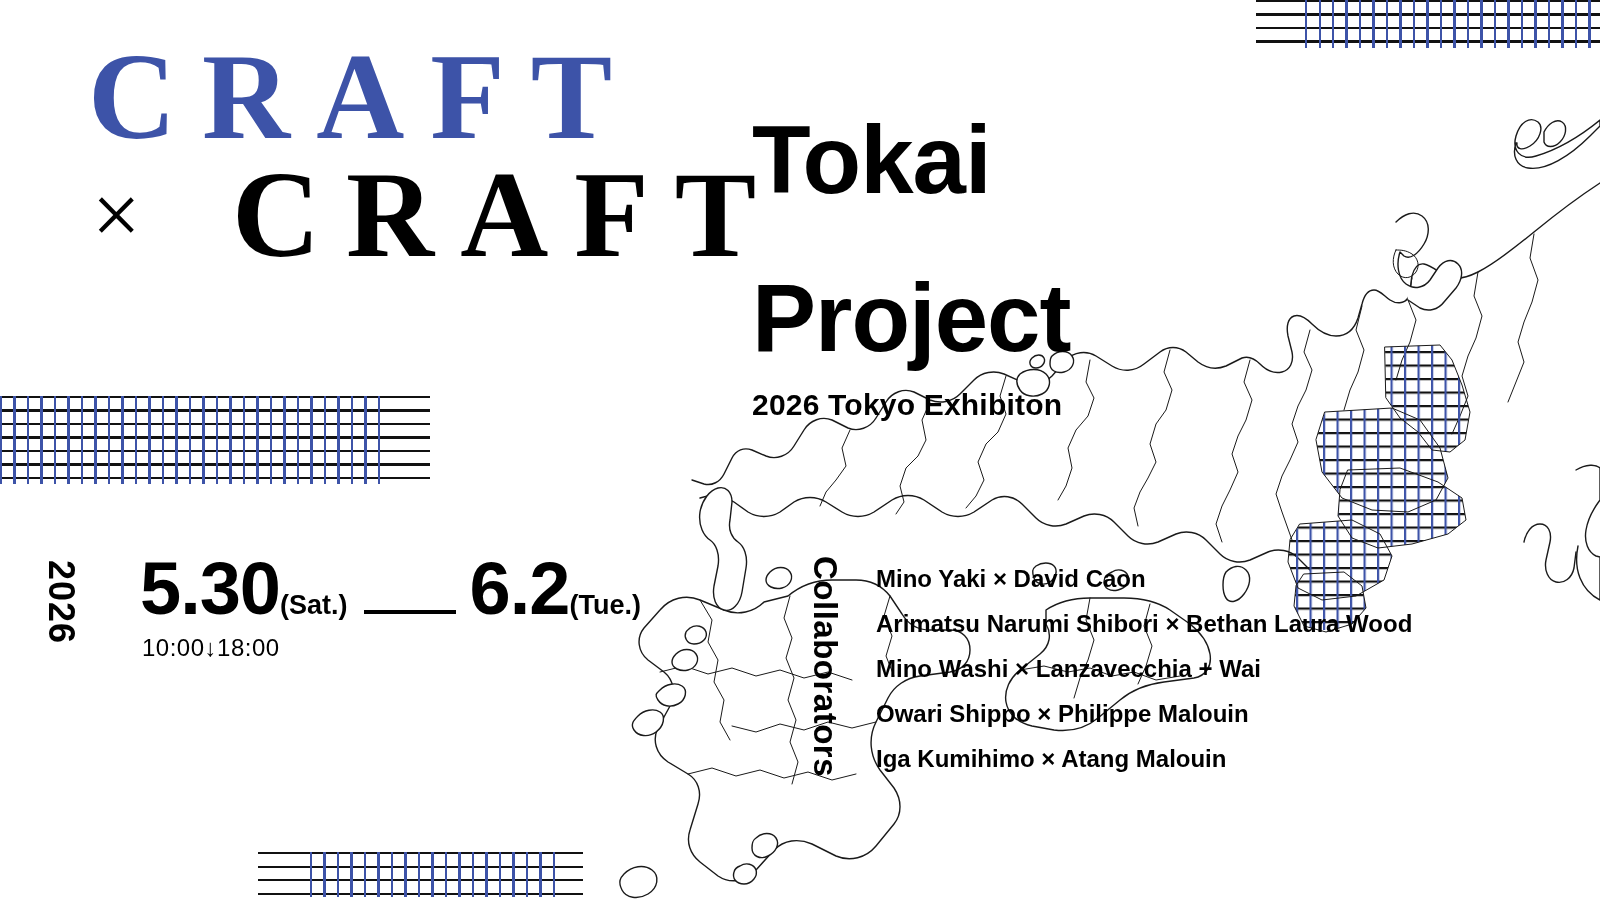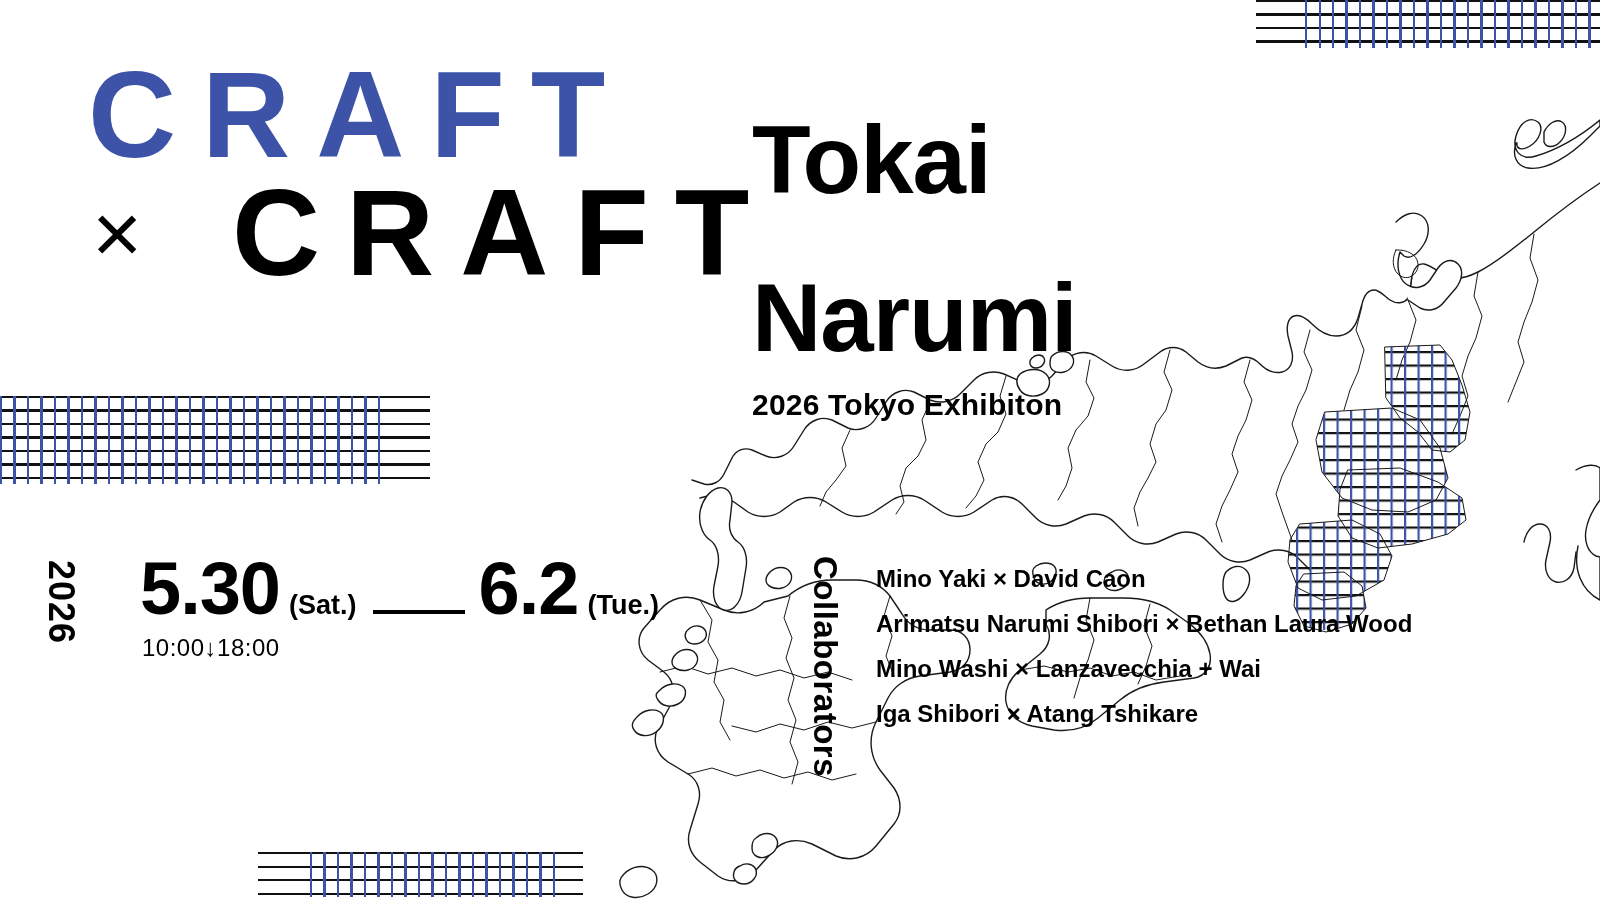--- a/index.html
+++ b/index.html
@@ -44,21 +44,21 @@
   #weave-bottom .hlines{left:0px;width:325px;}
   #weave-bottom .vlines{left:52px;width:248px;}
 
   
   #map-layer{position:absolute;left:0;top:0;width:1600px;height:900px;}
   #map-layer svg{position:absolute;left:0;top:0;}
   .coast{fill:#ffffff;stroke:#1a1a1a;stroke-width:1.4;stroke-linejoin:round;stroke-linecap:round;}
   .pref{fill:none;stroke:#1a1a1a;stroke-width:1.0;stroke-linejoin:round;stroke-linecap:round;}
 
   
-  #logo{position:absolute;left:88px;top:56px;}
+  #logo{position:absolute;left:88px;top:38px;font-family:Liberation Serif, serif;}
   .logo-row{display:flex;align-items:center;height:118px;}
   .logo-word{
     font-weight:700;
     font-size:122px;
     line-height:118px;
     letter-spacing:26px;
     white-space:pre;
   }
   #logo-craft{color:#3d53a8;}
   #logo-tech{color:#000000;}
@@ -95,21 +95,21 @@
     font-weight:700;font-size:36px;letter-spacing:1px;
     transform:rotate(90deg);
     transform-origin:left top;
     white-space:nowrap;
   }
   #date-line{
     position:absolute;left:60px;top:0px;
     display:flex;align-items:baseline;white-space:nowrap;
   }
   .big-date{font-weight:700;font-size:74px;line-height:74px;letter-spacing:-1px;}
-  .day-tag{font-weight:700;font-size:27px;line-height:27px;margin-left:9px;}
+  .day-tag{font-weight:700;font-size:27px;line-height:27px;}
   #date-rule{
     display:inline-block;width:92px;height:4px;background:#000;
     margin:0 14px 9px 16px;
   }
   #hours{
     position:absolute;left:62px;top:82px;
     font-weight:400;font-size:24px;letter-spacing:0.5px;white-space:nowrap;
   }
   #venue{
     position:absolute;left:86px;top:712px;
@@ -427,21 +427,21 @@
       <span class="logo-word" id="logo-craft">CRAFT</span>
     </div>
     <div class="logo-row">
       <span id="logo-x">×</span>
       <span class="logo-word" id="logo-tech">CRAFT</span>
     </div>
   </div>
 
   <div id="title-block">
     <div class="title-line">Tokai</div>
-    <div class="title-line">Narumi</div>
+    <div class="title-line">Project</div>
     <div id="subtitle">2026 Tokyo Exhibiton</div>
   </div>
 
   <div id="date-block">
     <div id="year-vert">2026</div>
 
     <div id="date-line">
       <span class="big-date">5.30</span>
       <span class="day-tag">(Sat.)</span>
       <span id="date-rule"></span>
@@ -452,16 +452,17 @@
     <div id="hours">10:00↓18:00</div>
   </div>
 
 
   <div id="collab-label">Collaborators</div>
 
   <div id="collab-list">
     <div class="collab-item">Mino Yaki × David Caon</div>
     <div class="collab-item">Arimatsu Narumi Shibori × Bethan Laura Wood</div>
     <div class="collab-item">Mino Washi × Lanzavecchia + Wai</div>
-    <div class="collab-item">Iga Shibori × Atang Tshikare</div>
+    <div class="collab-item">Owari Shippo × Philippe Malouin</div>
+    <div class="collab-item">Iga Kumihimo × Atang Malouin</div>
   </div>
 
 </div>
 
 </body></html>

